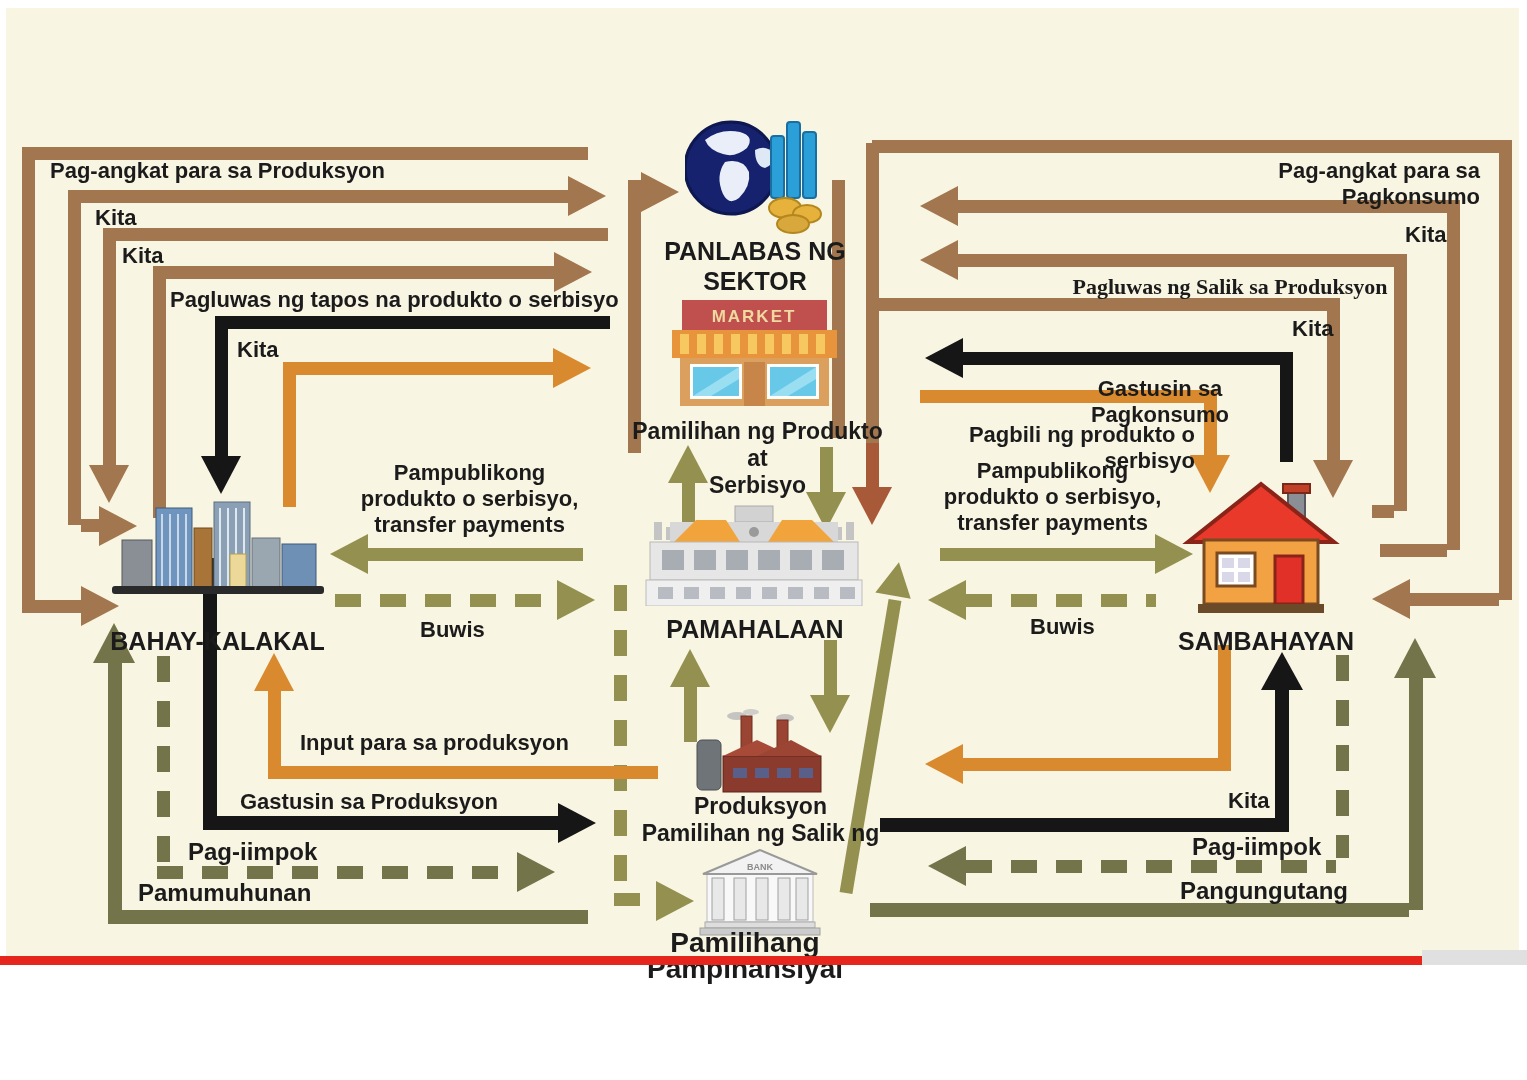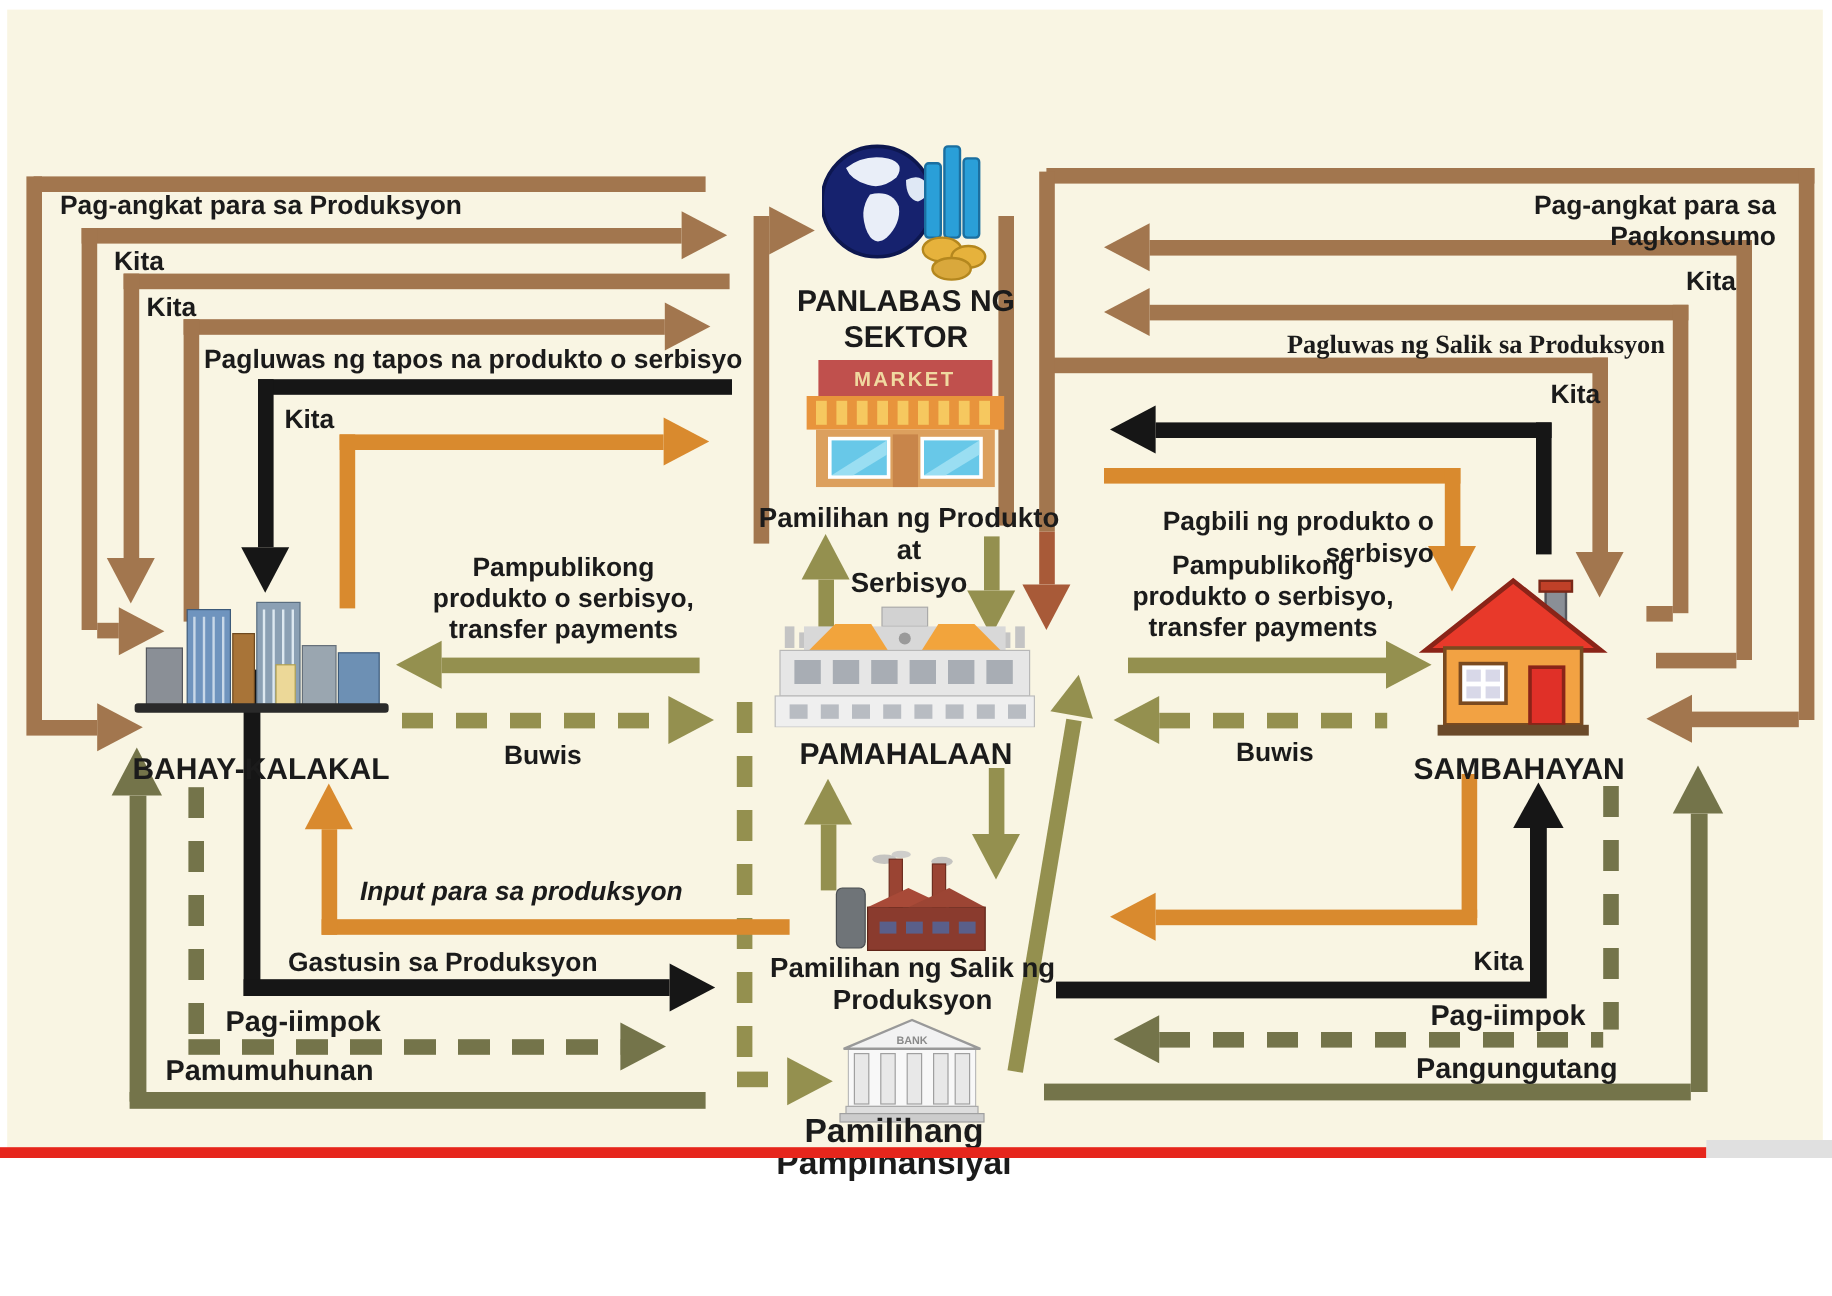--- a/index.html
+++ b/index.html
@@ -359,47 +359,48 @@
     <div>SEKTOR</div>
   </div>
   <div class="lb md ctr" style="left:620px;top:418px;width:275px;">
     <div>Pamilihan ng Produkto at</div>
     <div>Serbisyo</div>
   </div>
   <div class="lb big ctr" style="left:665px;top:614px;width:180px;">PAMAHALAAN</div>
   <div class="lb big ctr" style="left:105px;top:626px;width:225px;">BAHAY-KALAKAL</div>
   <div class="lb big ctr" style="left:1178px;top:626px;width:175px;">SAMBAHAYAN</div>
   <div class="lb md ctr" style="left:638px;top:793px;width:245px;">
+    <div>Produksyon</div>
     <div>Pamilihan ng Salik ng</div>
-    <div>Produksyon</div>
   </div>
   <div class="lb ctr" style="left:580px;top:930px;width:330px;font-size:28px;">Pamilihang Pampinansiyal</div>
 
   
   <div class="lb" style="left:50px;top:158px;">Pag-angkat para sa Produksyon</div>
   <div class="lb" style="left:95px;top:205px;">Kita</div>
   <div class="lb" style="left:122px;top:243px;">Kita</div>
   <div class="lb" style="left:170px;top:287px;">Pagluwas ng tapos na produkto o serbisyo</div>
   <div class="lb" style="left:237px;top:337px;">Kita</div>
   <div class="lb ctr" style="left:352px;top:460px;width:235px;">
     <div>Pampublikong</div>
     <div>produkto o serbisyo,</div>
     <div>transfer payments</div>
   </div>
   <div class="lb" style="left:420px;top:617px;">Buwis</div>
-  <div class="lb" style="left:300px;top:730px;font-style:italic;">Input para sa produksyon</div>
+  <div class="lb" style="left:300px;top:730px;">Input para sa produksyon</div>
   <div class="lb" style="left:240px;top:789px;text-align:center;">Gastusin sa Produksyon</div>
   <div class="lb" style="left:188px;top:839px;font-size:24px;">Pag-iimpok</div>
   <div class="lb" style="left:138px;top:880px;font-size:24px;">Pamumuhunan</div>
 
   
   <div class="lb rgt" style="left:1150px;top:158px;width:330px;">Pag-angkat para sa Pagkonsumo</div>
   <div class="lb" style="left:1405px;top:222px;">Kita</div>
   <div class="lb ctr" style="left:1065px;top:274px;width:330px;font-family:Liberation Serif, serif;">Pagluwas ng Salik sa Produksyon</div>
   <div class="lb" style="left:1292px;top:316px;">Kita</div>
+  <div class="lb ctr" style="left:1030px;top:376px;width:260px;">Gastusin sa Pagkonsumo</div>
   <div class="lb rgt" style="left:955px;top:422px;width:240px;">
     <div>Pagbili ng produkto o</div>
     <div>serbisyo</div>
   </div>
   <div class="lb ctr" style="left:935px;top:458px;width:235px;">
     <div>Pampublikong</div>
     <div>produkto o serbisyo,</div>
     <div>transfer payments</div>
   </div>
   <div class="lb" style="left:1030px;top:614px;">Buwis</div>

